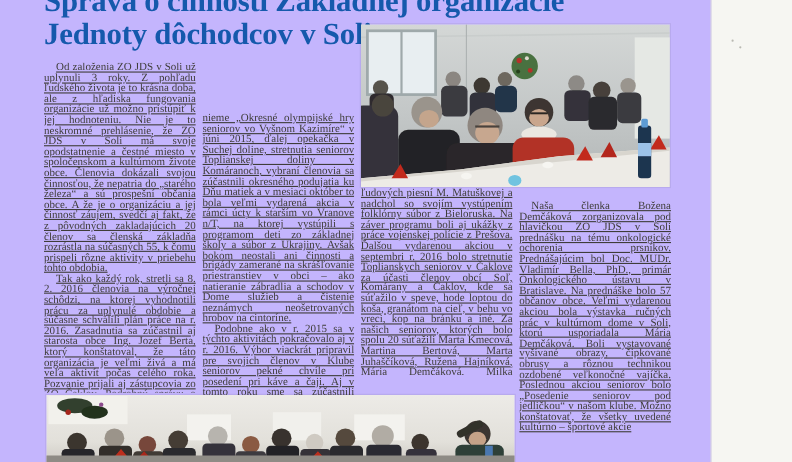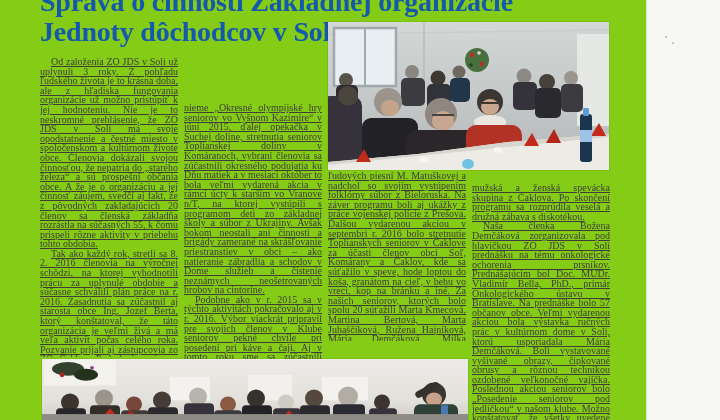--- a/index.html
+++ b/index.html
@@ -1,17 +1,17 @@
 <!DOCTYPE html>
 <html><head>
 <meta charset="utf-8">
 <style>
   html,body{margin:0;padding:0;}
   body{font-family:"Liberation Serif", serif; background:#fcfcfb;}
-  #page{position:relative; width:720px; height:420px; overflow:hidden; background:#84cc16;}
+  #page{position:relative; width:720px; height:420px; overflow:hidden; background:#c4b5fd;}
 
   
   .edge-line{position:absolute; left:646px; top:0; width:1px; height:420px; background:#e0e0da;}
   .right-margin{position:absolute; left:647px; top:0; width:73px; height:420px; background:#f6f6f2;}
   .speck{position:absolute; width:2px; height:2px; border-radius:50%; background:#b9b9b2;}
 
   
   .headline{position:absolute; left:40px; top:-13px; width:640px; color:#1559ac;
             font-weight:700; font-size:28px; line-height:30px; letter-spacing:-0.2px;}
   .headline .l{white-space:nowrap;}
@@ -131,21 +131,20 @@
     <p class="indent">Tak ako každý rok, stretli sa 8. 2. 2016 členovia na výročnej schôdzi, na ktorej vyhodnotili prácu za uplynulé obdobie a súčasne schválili plán práce na r. 2016. Zasadnutia sa zúčastnil aj starosta obce Ing. Jozef Berta, ktorý konštatoval, že táto organizácia je veľmi živá a má veľa aktivít počas celého roka. Pozvanie prijali aj zástupcovia zo ZO Čaklov. Podrobnú správu o činnosti a hospodárení predniesol predseda Dušan Berta. Taktiež bola predložená a schválená správa revíznej komisie. Činnosť bola zameraná na rozvíjanie a podchytenie aktivít a záujmov seniorov a občanov našej obce, či už to boli kultúrne alebo športové podujatia. Zo športovo – kultúrnych aktivít spome-</p>
   </div>
   <div class="col" id="col2">
     <p>nieme „Okresné olympijské hry seniorov vo Vyšnom Kazimíre“ v júni 2015, ďalej opekačka v Suchej doline, stretnutia seniorov Toplianskej doliny v Komáranoch, vybraní členovia sa zúčastnili okresného podujatia ku Dňu matiek a v mesiaci október to bola veľmi vydarená akcia v rámci úcty k starším vo Vranove n/T, na ktorej vystúpili s programom deti zo základnej školy a súbor z Ukrajiny. Avšak bokom neostali ani činnosti a brigády zamerané na skrášľovanie priestranstiev v obci – ako natieranie zábradlia a schodov v Dome služieb a čistenie neznámych neošetrovaných hrobov na cintoríne.</p>
     <p class="indent">Podobne ako v r. 2015 sa v týchto aktivitách pokračovalo aj v r. 2016. Výbor viackrát pripravil pre svojich členov v Klube seniorov pekné chvíle pri posedení pri káve a čaji. Aj v tomto roku sme sa zúčastnili Športových hier vo Vyšnom Kazimíri, ktoré zorganizovala okresná organizácia, kde súťažili naši členovia a to: Jozefína Schleifová, Anna Baníková, Marta Juhaščíková a Mária Demčáková, z mužov Jozef Majzeľ, Ján Majzeľ, Drahomír Bamburák a Miroslav Šopiak. V behu na 50 m ako tretí skončil Jozef Majzeľ a v kopaní lopty na bránku získal 2. miesto Miroslav Šopiak. Odniesli sme si veľmi pekné športové, ale aj kultúrne zážitky z vystúpenia speváka Dušana Grúňa, speváčky</p>
   </div>
   <div class="col" id="col3">
     <p>ľudových piesní M. Matuškovej a nadchol so svojím vystúpením folklórny súbor z Bieloruska. Na záver programu boli aj ukážky z práce vojenskej polície z Prešova. Ďalšou vydarenou akciou v septembri r. 2016 bolo stretnutie Toplianskych seniorov v Čaklove za účasti členov obcí Soľ, Komárany a Čaklov, kde sa súťažilo v speve, hode loptou do koša, granátom na cieľ, v behu vo vreci, kop na bránku a iné. Za našich seniorov, ktorých bolo spolu 20 súťažili Marta Kmecová, Martina Bertová, Marta Juhaščíková, Ružena Hajníková, Mária Demčáková, Milka Madurová a Anna Baníková. Z mužov Dušan Berta, Ján Juhaščík, Jozef Majzeľ, Ján Majzeľ, Drahuš Bamburák, Jozef Hajník a Jozef Berta. Na záver vystúpila folklórna</p>
   </div>
   <div class="col" id="col4">
-    <p>mužská a ženská spevácka skupina z Čaklova. Po skončení programu sa rozprúdila veselá a družná zábava s diskotékou.</p>
     <p class="indent">Naša členka Božena Demčáková zorganizovala pod hlavičkou ZO JDS v Soli prednášku na tému onkologické ochorenia prsníkov. Prednášajúcim bol Doc. MUDr. Vladimír Bella, PhD., primár Onkologického ústavu v Bratislave. Na prednáške bolo 57 občanov obce. Veľmi vydarenou akciou bola výstavka ručných prác v kultúrnom dome v Soli, ktorú usporiadala Mária Demčáková. Boli vystavované vyšívané obrazy, čipkované obrusy a rôznou technikou ozdobené veľkonočné vajíčka. Poslednou akciou seniorov bolo „Posedenie seniorov pod jedličkou“ v našom klube. Možno konštatovať, že všetky uvedené kultúrno – športové akcie</p>
   </div>
 
   <div class="photo" id="photo-bottom" role="img" aria-label="Rad seniorov sediacich pri stoloch pod bielou stenou s obrazom a nástenkami">
     <svg viewBox="0 0 426 62" preserveAspectRatio="none">
       <defs>
         <linearGradient id="wallg2" x1="0" y1="0" x2="0" y2="1">
           <stop offset="0" stop-color="#edebe7"></stop>
             <stop offset="0.7" stop-color="#e2e0da"></stop>
             <stop offset="1" stop-color="#cfccc5"></stop>

